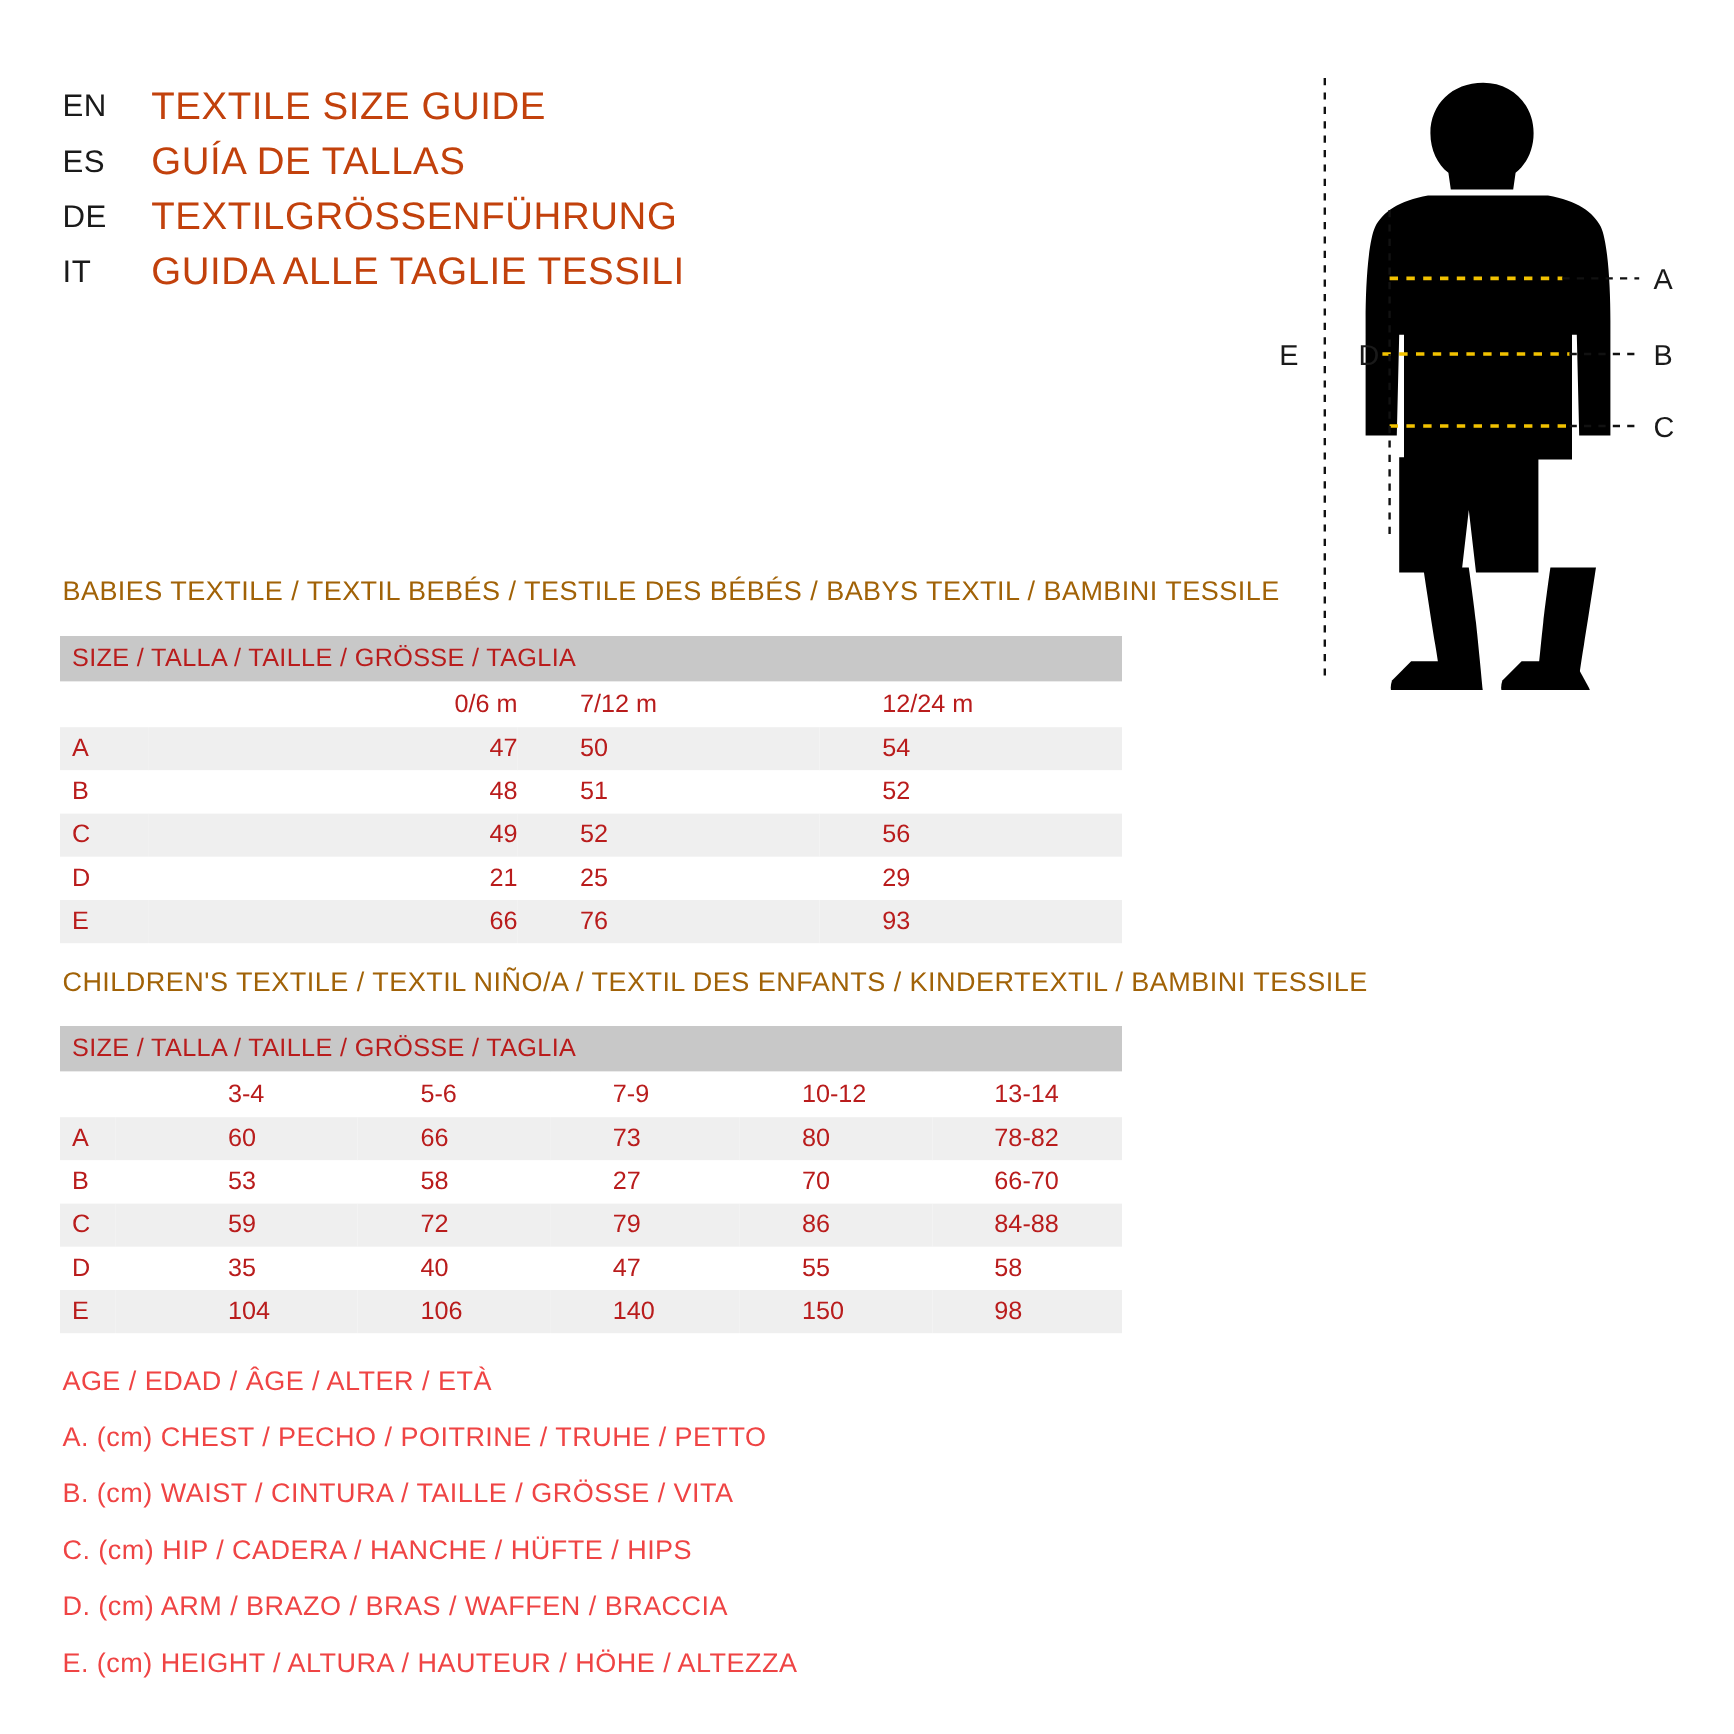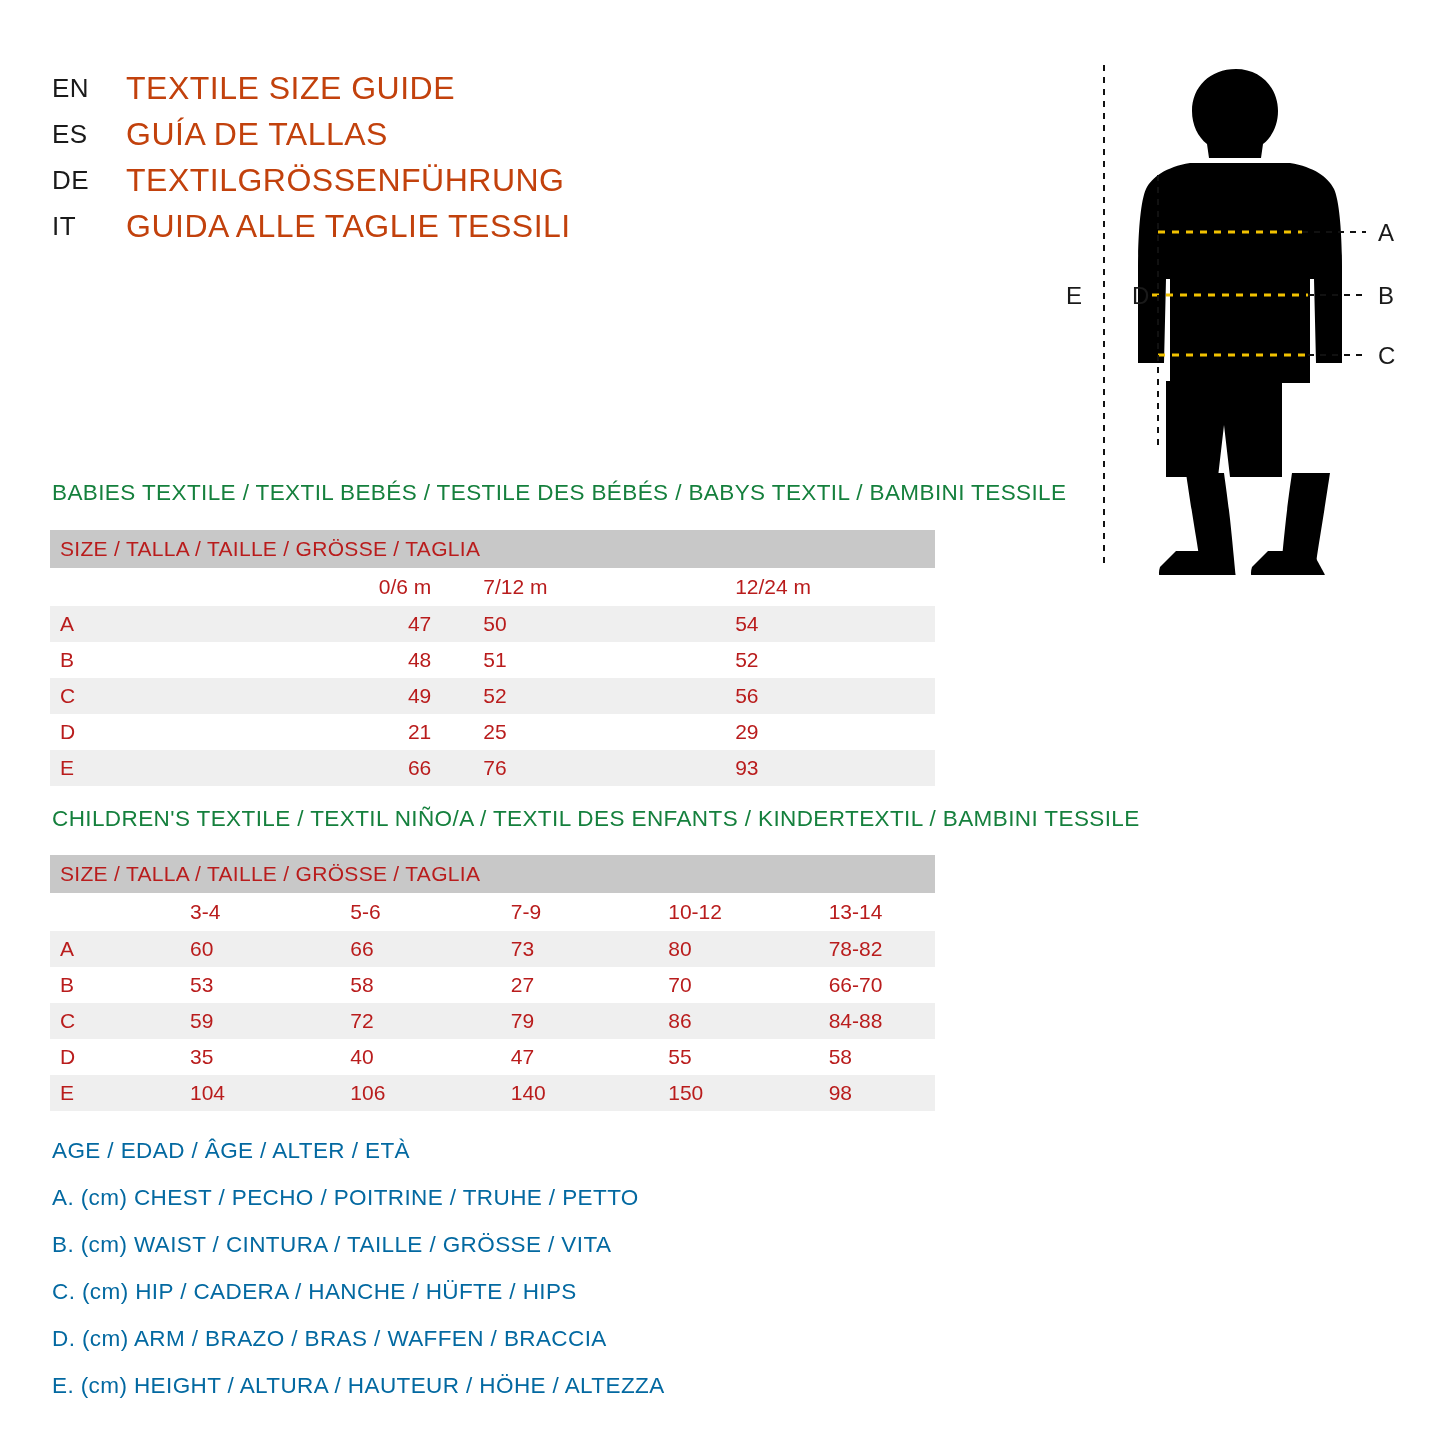--- a/index.html
+++ b/index.html
@@ -49,21 +49,21 @@
     width: 390px;
     height: 520px;
   }
   .figure svg { display: block; }
 
   
   .section-title {
     position: absolute;
     font-size: 22.5px;
     letter-spacing: 0.4px;
-    color: #15803d;
+    color: #a16207;
     white-space: nowrap;
   }
   #babies-title { left: 52px; top: 480px; }
   #children-title { left: 52px; top: 806px; }
 
   
   .size-table {
     position: absolute;
     border-collapse: collapse;
     font-size: 21px;
@@ -106,21 +106,21 @@
   
   .legend {
     position: absolute;
     left: 52px;
     top: 1138px;
     width: 900px;
   }
   .legend-line {
     font-size: 22.5px;
     letter-spacing: 0.4px;
-    color: #0369a1;
+    color: #ef4444;
     margin-bottom: 21px;
     white-space: nowrap;
   }
 </style>
 </head>
 <body>
 
 <div class="header">
   <div class="hdr-row">
     <span class="hdr-lang">EN</span>

